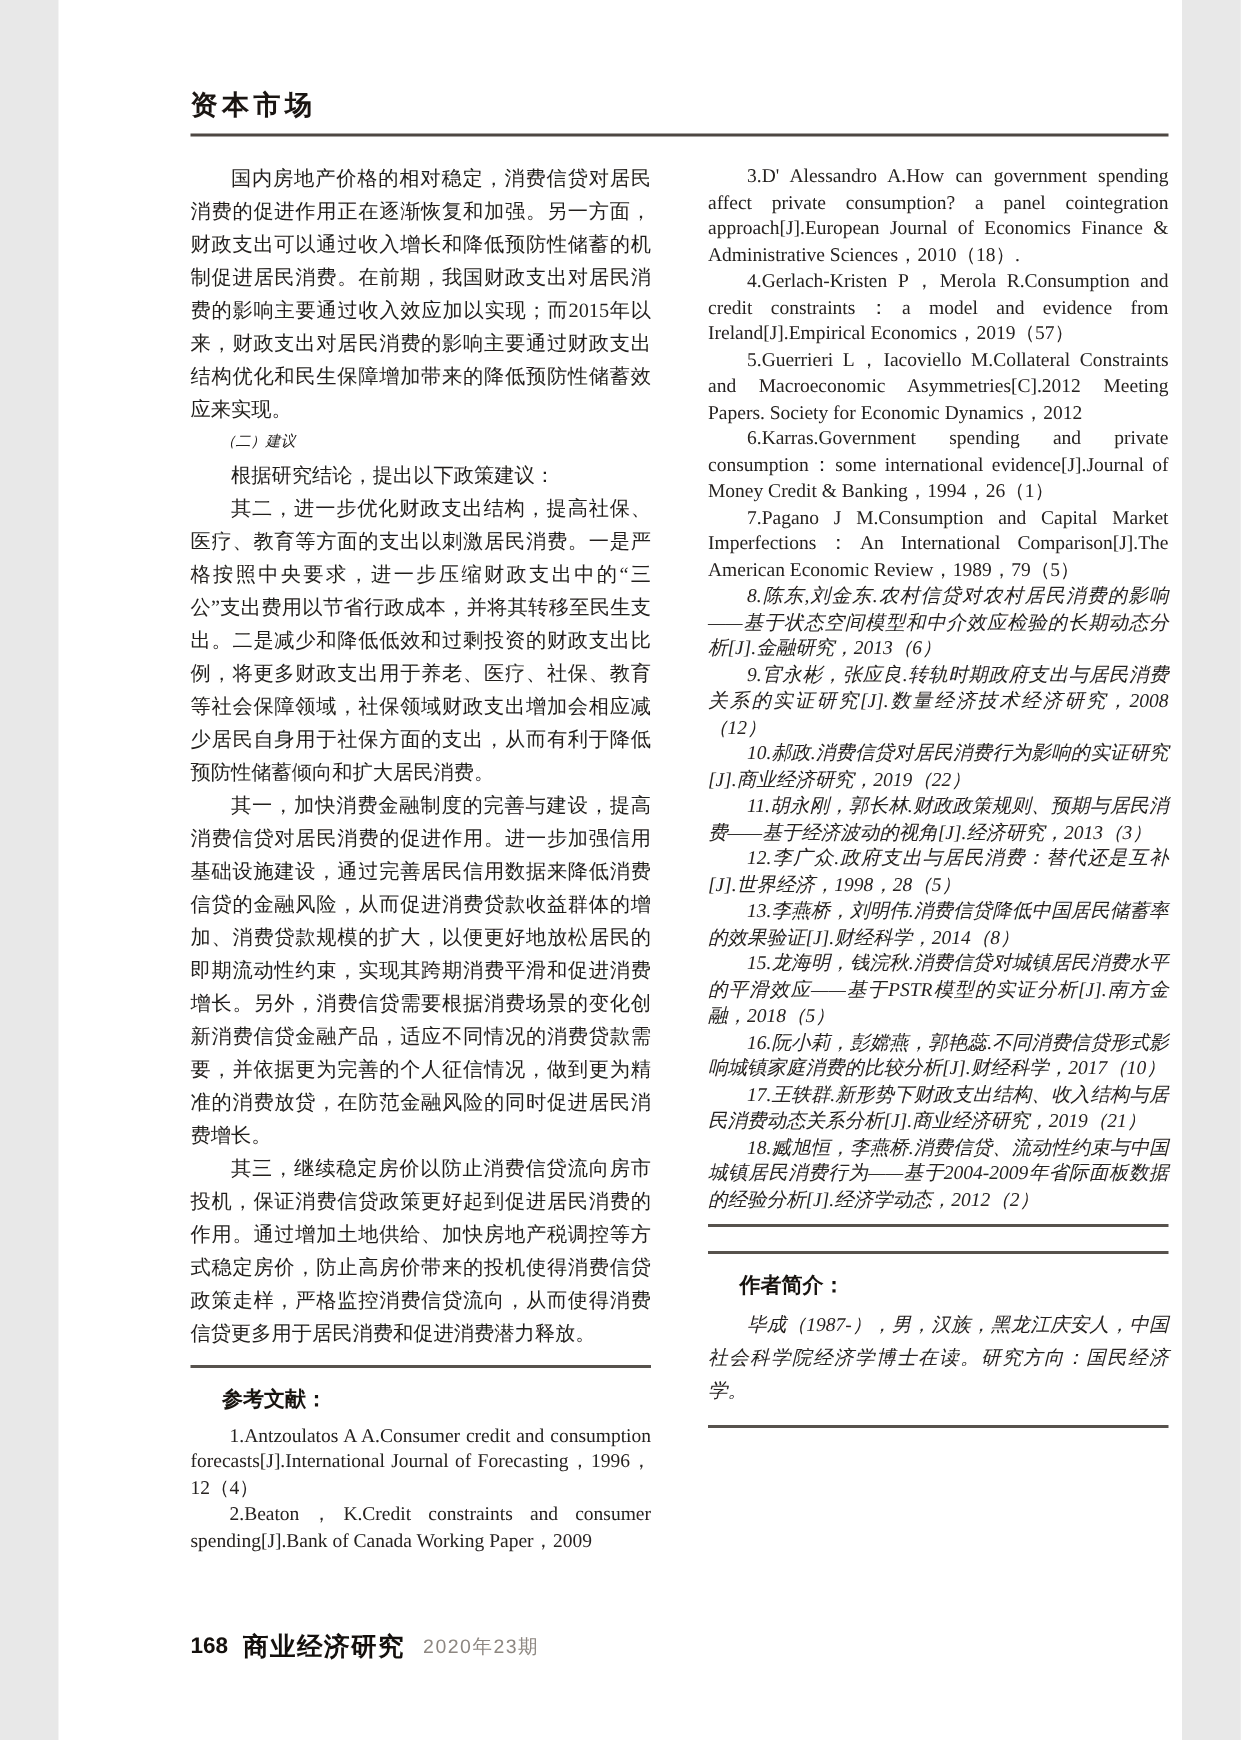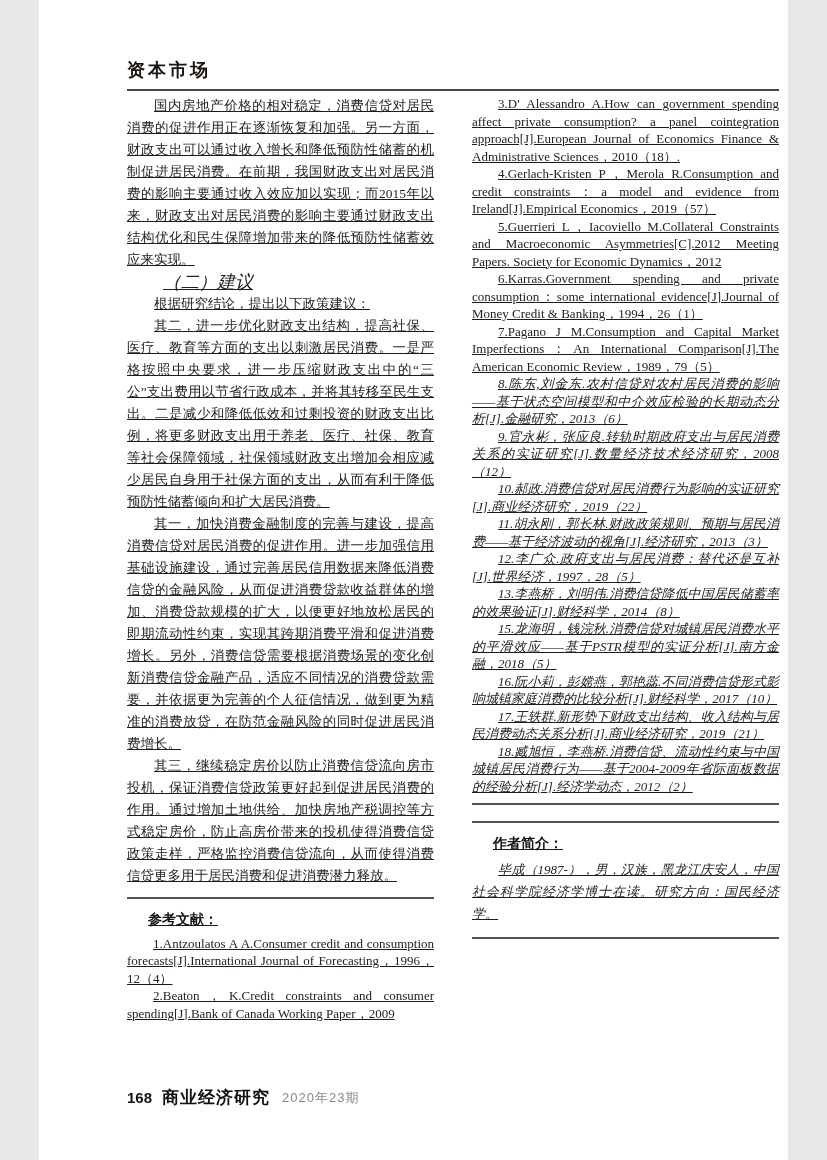--- a/index.html
+++ b/index.html
@@ -16,32 +16,32 @@
   .header-title{
     position:absolute;left:88px;top:58px;
     font-family:"Liberation Sans","DejaVu Sans",sans-serif;
     font-weight:bold;font-size:18px;letter-spacing:3px;color:#1a1512;
   }
   .header-rule{
     position:absolute;left:88px;top:89px;width:652px;height:2px;
     background:#4d4742;
   }
   
-  .col{position:absolute;top:95px;width:307px;text-decoration:underline;}
+  .col{position:absolute;top:108px;width:307px;}
   .col-left{left:88px;}
   .col-right{left:433px;}
   
   .para{
     margin:0;
     font-size:13.5px;line-height:22px;
     text-align:justify;text-indent:2em;
     color:#221f1c;
   }
   .subhead{
-    margin:0;font-size:18px;line-height:22px;
+    margin:0;font-size:10px;line-height:22px;
     text-indent:2em;font-style:italic;color:#221f1c;
   }
   
   .ref-head{
     margin:12px 0 6px 0;
     font-family:"Liberation Sans","DejaVu Sans",sans-serif;
     font-weight:bold;font-size:14px;color:#181410;
     text-indent:1.5em;
   }
   .refs p{
@@ -103,21 +103,21 @@
     <div class="refs">
         <p>3.D' Alessandro A.How can government spending affect private consumption? a panel cointegration approach[J].European Journal of Economics Finance &amp; Administrative Sciences，2010（18）.</p>
         <p>4.Gerlach-Kristen P，Merola R.Consumption and credit constraints：a model and evidence from Ireland[J].Empirical Economics，2019（57）</p>
         <p>5.Guerrieri L，Iacoviello M.Collateral Constraints and Macroeconomic Asymmetries[C].2012 Meeting Papers. Society for Economic Dynamics，2012</p>
         <p>6.Karras.Government spending and private consumption：some international evidence[J].Journal of Money Credit &amp; Banking，1994，26（1）</p>
         <p>7.Pagano J M.Consumption and Capital Market Imperfections：An International Comparison[J].The American Economic Review，1989，79（5）</p>
         <p class="kai">8.陈东,刘金东.农村信贷对农村居民消费的影响——基于状态空间模型和中介效应检验的长期动态分析[J].金融研究，2013（6）</p>
         <p class="kai">9.官永彬，张应良.转轨时期政府支出与居民消费关系的实证研究[J].数量经济技术经济研究，2008（12）</p>
         <p class="kai">10.郝政.消费信贷对居民消费行为影响的实证研究[J].商业经济研究，2019（22）</p>
         <p class="kai">11.胡永刚，郭长林.财政政策规则、预期与居民消费——基于经济波动的视角[J].经济研究，2013（3）</p>
-        <p class="kai">12.李广众.政府支出与居民消费：替代还是互补[J].世界经济，1997，28（5）</p>
+        <p class="kai">12.李广众.政府支出与居民消费：替代还是互补[J].世界经济，1998，28（5）</p>
         <p class="kai">13.李燕桥，刘明伟.消费信贷降低中国居民储蓄率的效果验证[J].财经科学，2014（8）</p>
         <p class="kai">15.龙海明，钱浣秋.消费信贷对城镇居民消费水平的平滑效应——基于PSTR模型的实证分析[J].南方金融，2018（5）</p>
         <p class="kai">16.阮小莉，彭嫦燕，郭艳蕊.不同消费信贷形式影响城镇家庭消费的比较分析[J].财经科学，2017（10）</p>
         <p class="kai">17.王轶群.新形势下财政支出结构、收入结构与居民消费动态关系分析[J].商业经济研究，2019（21）</p>
         <p class="kai">18.臧旭恒，李燕桥.消费信贷、流动性约束与中国城镇居民消费行为——基于2004-2009年省际面板数据的经验分析[J].经济学动态，2012（2）</p>
       </div>
     <div class="dbl-rule">
       <div></div>
       <div></div>
     </div>

